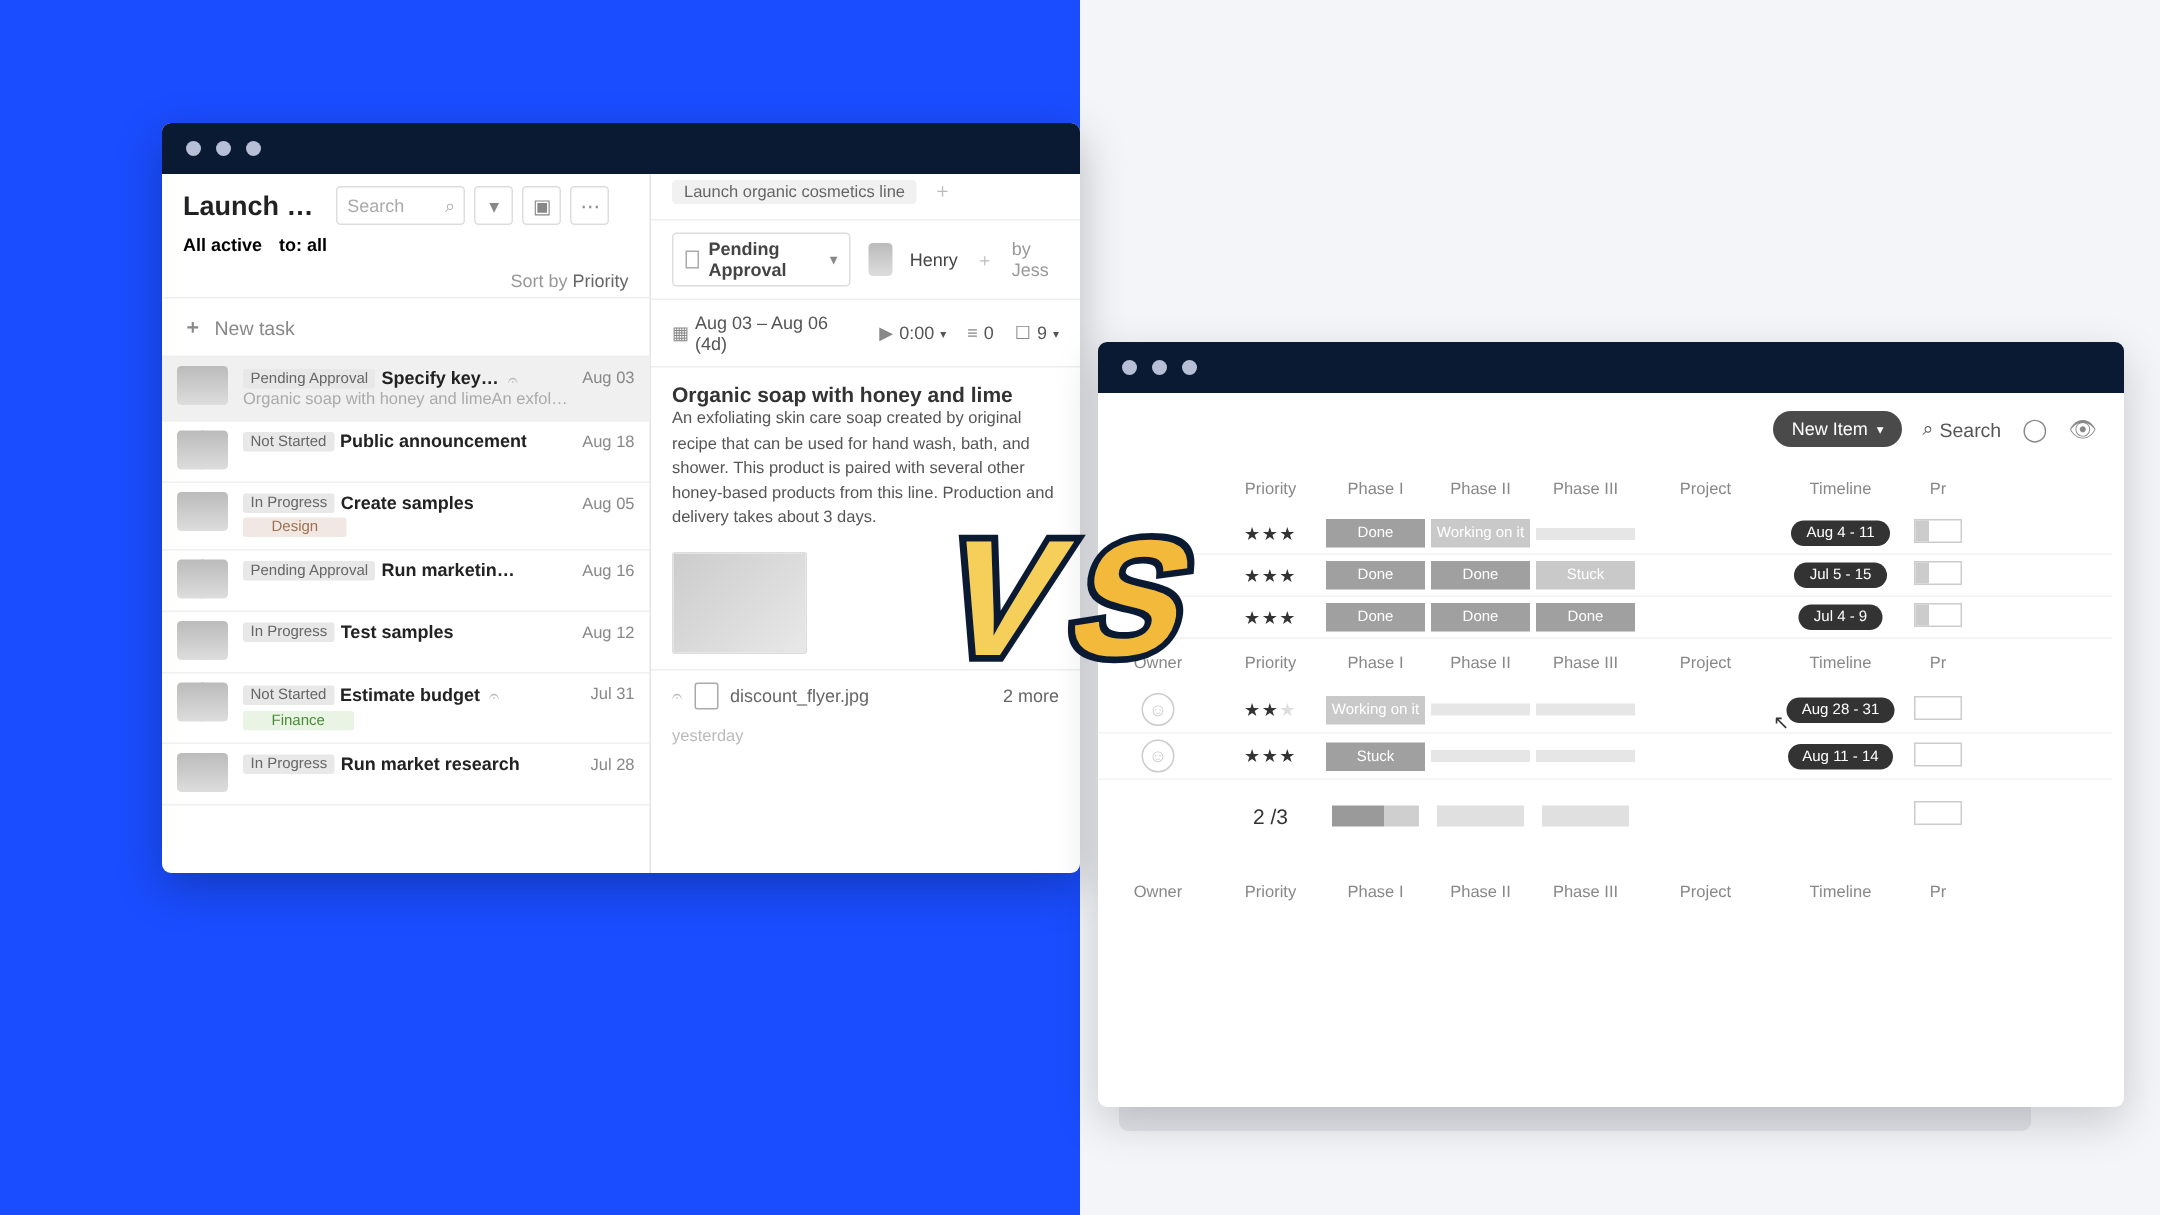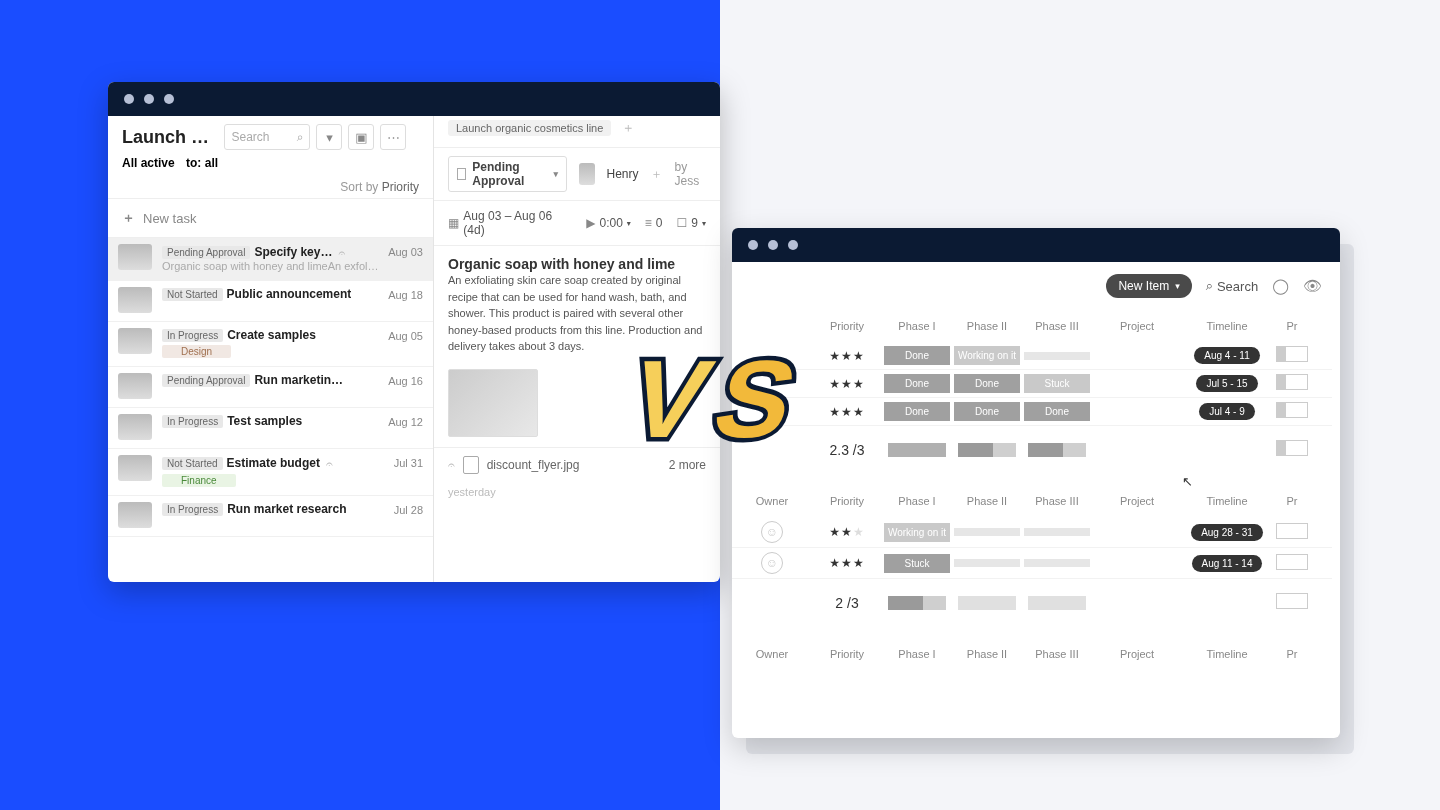--- a/index.html
+++ b/index.html
@@ -79,21 +79,21 @@
   .attach-row { display: flex; align-items: center; justify-content: space-between; padding: 8px 14px; border-top: 1px solid #eee; font-size: 12px; color: #666; }
   .attach-left { display: flex; align-items: center; gap: 8px; }
   .file-ico { width: 16px; height: 18px; border: 1px solid #aaa; border-radius: 2px; position: relative; }
   .show-more { text-align: center; padding: 6px; color: #aaa; font-size: 12px; background: #f8f8f8; border-top: 1px solid #eee; }
   .yesterday { padding: 4px 14px; color: #bbb; font-size: 11px; }
 
   
   .right-window {
     position: absolute;
     left: 732px; top: 228px;
-    width: 608px; height: 510px;
+    width: 684px; height: 510px;
     background: #fff;
     border-radius: 6px;
     overflow: hidden;
     box-shadow: 0 10px 30px rgba(0,0,0,.18);
   }
   .right-shadow { position: absolute; left: 746px; top: 244px; width: 608px; height: 510px; background: #e2e4ea; border-radius: 6px; z-index: 0; }
   .right-window { z-index: 1; }
 
   .rw-toolbar { display: flex; justify-content: flex-end; align-items: center; gap: 14px; padding: 12px 18px; font-size: 13px; color: #555; }
   .newitem-btn { background: #4a4a4a; color: #fff; padding: 5px 12px; border-radius: 14px; font-size: 12px; display: flex; align-items: center; gap: 6px; }
@@ -394,36 +394,20 @@
     <div class="board-row">
       <div class="cell-owner"></div>
       <div class="stars">★★★</div>
       <div class="phase-cell">Done</div>
       <div class="phase-cell">Done</div>
       <div class="phase-cell">Done</div>
       <div></div>
       <div><span class="timeline-pill">Jul 4 - 9</span></div>
       <div><span class="prog-box"></span></div>
     </div>
-    <div class="board-summary">
-      <div></div>
-      <div class="summary-score">2.3 /3</div>
-      <div>
-          <div class="sum-block"></div>
-        </div>
-      <div>
-          <div class="sum-block split"></div>
-        </div>
-      <div>
-          <div class="sum-block split"></div>
-        </div>
-      <div></div>
-        <div></div>
-      <div><span class="prog-box"></span></div>
-    </div>
 
     <div class="board-header">
       <div>Owner</div>
       <div>Priority</div>
       <div>Phase I</div>
       <div>Phase II</div>
       <div>Phase III</div>
       <div>Project</div>
       <div>Timeline</div>
       <div>Pr</div>

